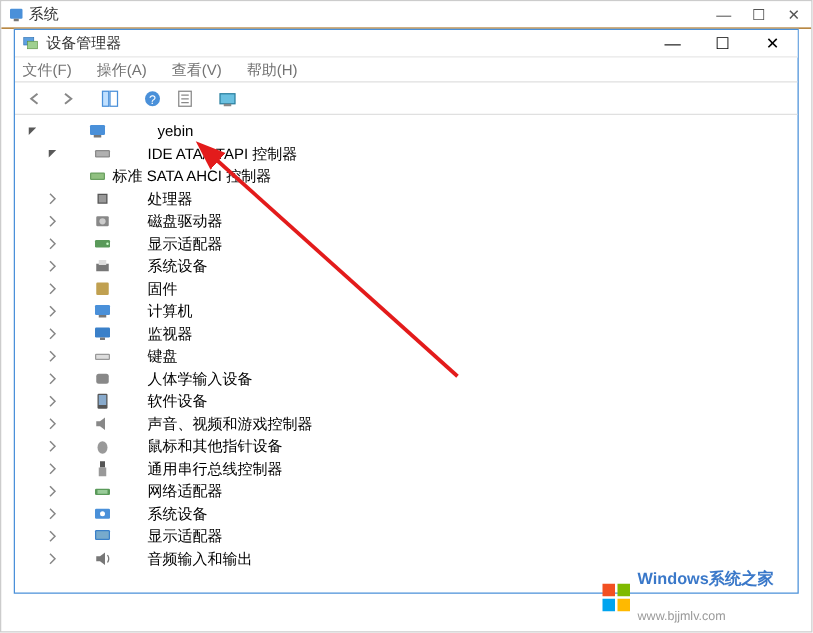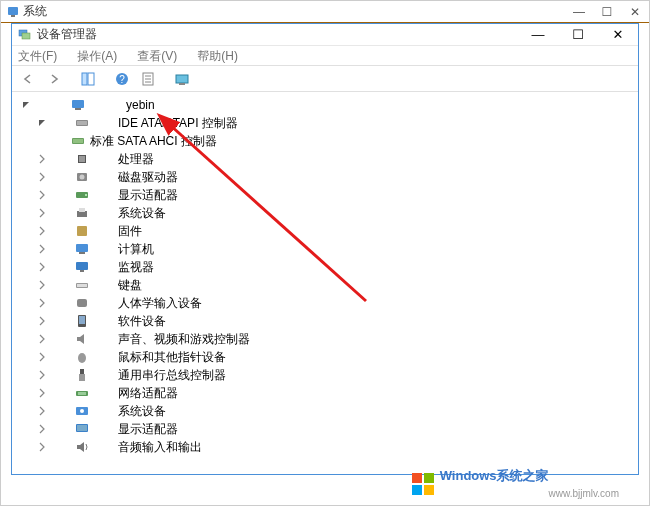--- a/index.html
+++ b/index.html
@@ -32,21 +32,21 @@
   .lvl1 { padding-left: 20px; gap: 24px; }
   .lvl2 { padding-left: 40px; }
   
   .watermark { position: absolute; right: 30px; bottom: 6px; display: flex; align-items: center; gap: 6px; }
   .watermark .wlogo { width: 22px; height: 22px; display: grid; grid-template-columns: 1fr 1fr; grid-template-rows: 1fr 1fr; gap: 2px; }
   .watermark .wlogo div { width: 100%; height: 100%; }
   .watermark .q1 { background: #f25022; }
   .watermark .q2 { background: #7fba00; }
   .watermark .q3 { background: #00a4ef; }
   .watermark .q4 { background: #ffb900; }
-  .watermark .wtext { display: flex; flex-direction: row; line-height: 1; justify-content: center; }
+  .watermark .wtext { display: flex; flex-direction: column; line-height: 1; justify-content: center; }
   .watermark .wtext .l1 { font-size: 13px; color: #3a78c9; font-weight: 600; }
   .watermark .wtext .l2 { font-size: 10px; color: #999; margin-top: 20px; }
   
   .arrow-annotation { position: absolute; pointer-events: none; z-index: 10; }
 </style>
 </head>
 <body>
 
 <div class="outer-titlebar">
   <span class="icon">

